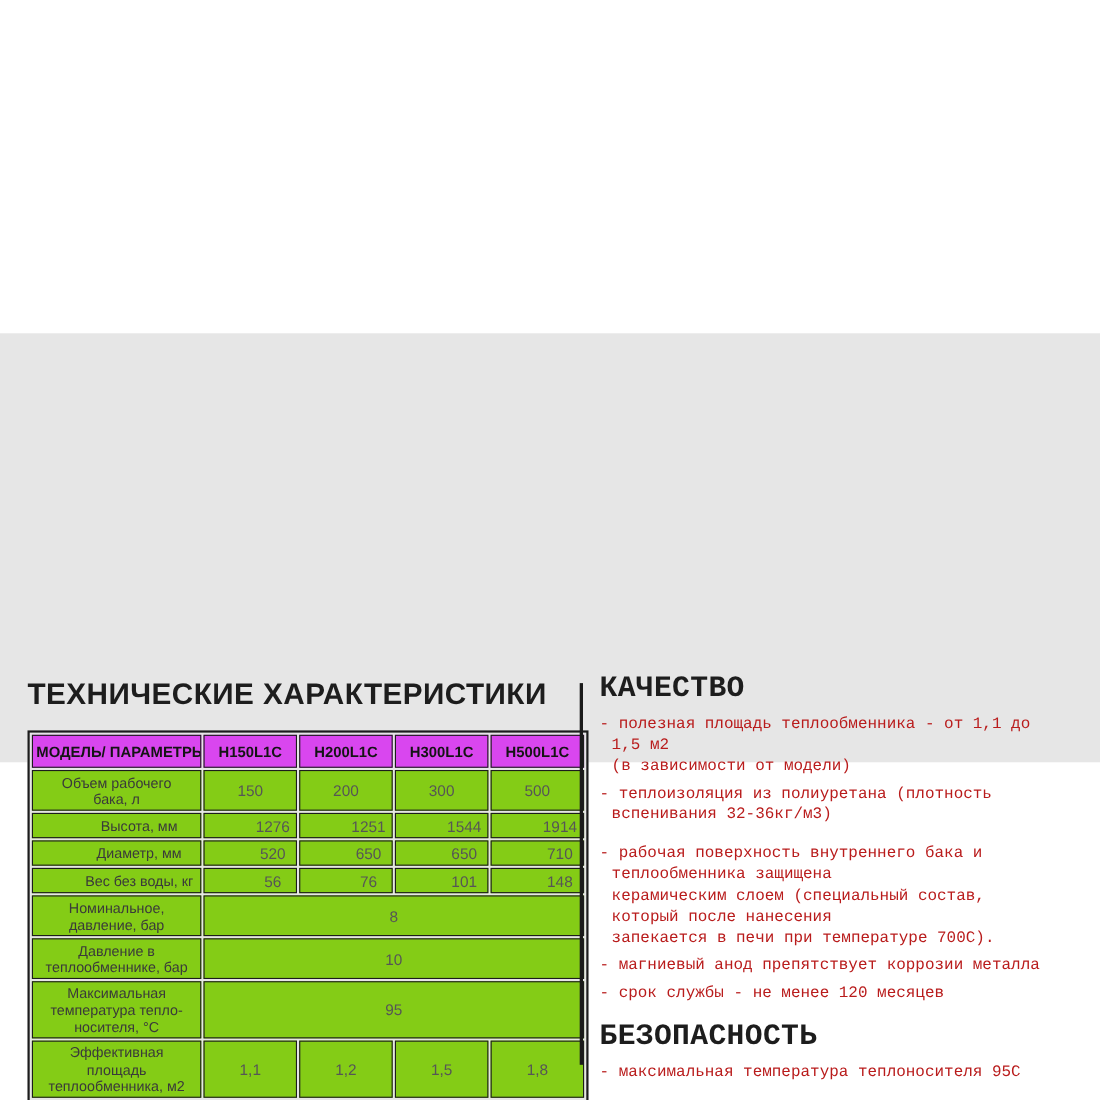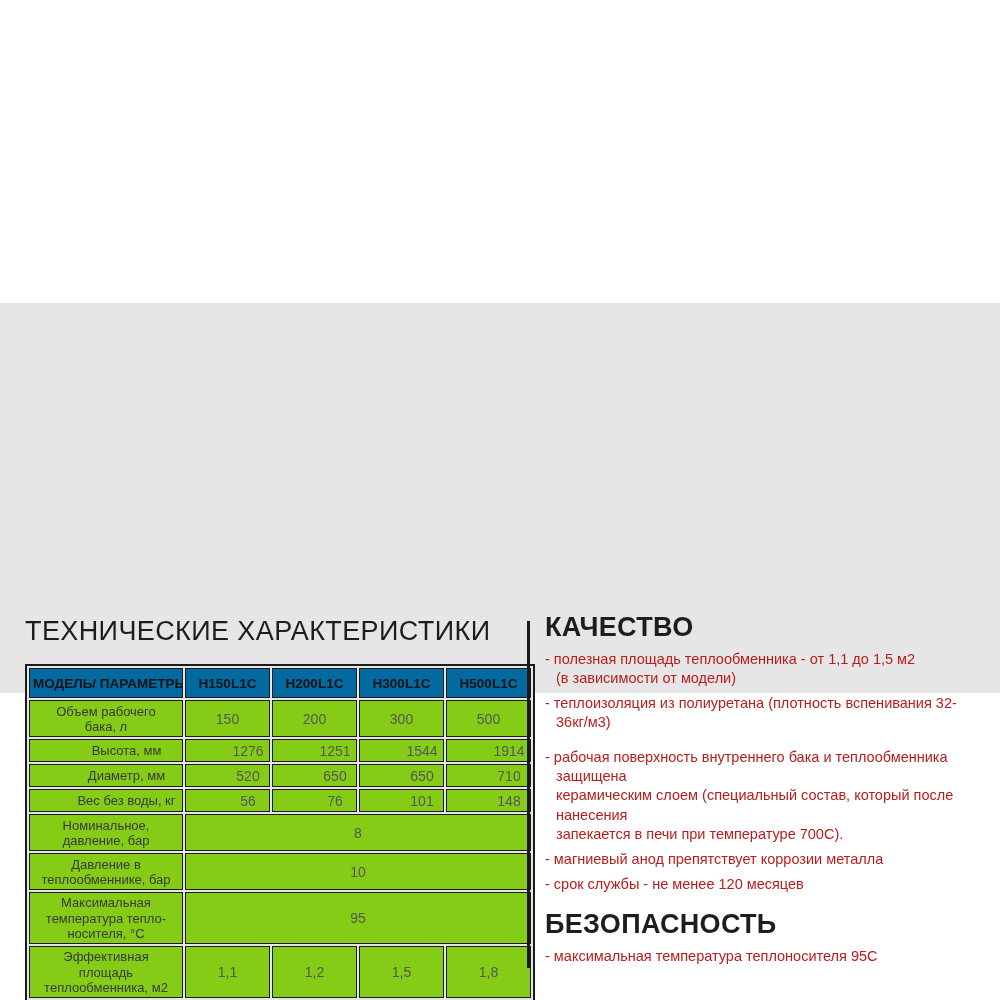--- a/index.html
+++ b/index.html
@@ -8,55 +8,55 @@
     font-family:"Liberation Sans","DejaVu Sans",sans-serif;
     -webkit-font-smoothing:antialiased;
   }
   .panel{
     position:absolute;left:0;top:303px;width:1000px;height:390px;
     background:#e6e6e6;
   }
   
   .left-col{position:absolute;left:25px;top:314px;width:480px;}
   .page-title{
-    font-size:27px;font-weight:normal;color:#1d1d1d;letter-spacing:.4px;
+    font-size:27px;font-weight:bold;color:#1d1d1d;letter-spacing:.4px;
     margin:0 0 19px 0;line-height:1.05;white-space:nowrap;
   }
   table.spec{
     border-collapse:separate;border-spacing:2.5px;
     border:2px solid #1c1c1c;background:#e6e6e6;
     width:478px;table-layout:fixed;
   }
   table.spec td,table.spec th{
     border:1.5px solid #1c1c1c;background:#84cc16;
     text-align:center;vertical-align:middle;padding:2px 3px;
   }
   table.spec th{
-    background:#0369a1;color:#141414;font-size:13.5px;font-weight:bold;
+    background:#d946ef;color:#141414;font-size:13.5px;font-weight:bold;
     height:24px;white-space:nowrap;overflow:hidden;text-align:center;
   }
   td.t-label{
     font-size:13px;color:#3a3a3a;line-height:1.18;white-space:pre-line;
   }
   td.t-val{font-size:14px;color:#565656;}
   tr.h1 td{height:17px;padding-left:44px;}
   tr.h2 td{height:31px;}
   tr.h3 td{height:44px;}
   
   .v-divider{
     position:absolute;left:527px;top:318px;width:2.5px;height:347px;
     background:#1a1a1a;
   }
   
   .right-col{position:absolute;left:545px;top:310px;width:414px;}
   .sec-title{
     font-size:27px;font-weight:bold;color:#1d1d1d;letter-spacing:.3px;
     margin:0 0 7px 0;line-height:1.1;white-space:nowrap;
   }
-  .sec{margin-bottom:16px;}
+  .sec{margin-bottom:16px;font-family:Liberation Mono, monospace;}
   .dash-item{
     font-size:14.5px;color:#b91c1c;line-height:1.32;white-space:pre-line;
     padding-left:11px;text-indent:-11px;margin:0 0 6px 0;
   }
 </style>
 </head>
 <body>
 
 <div class="panel">
 

